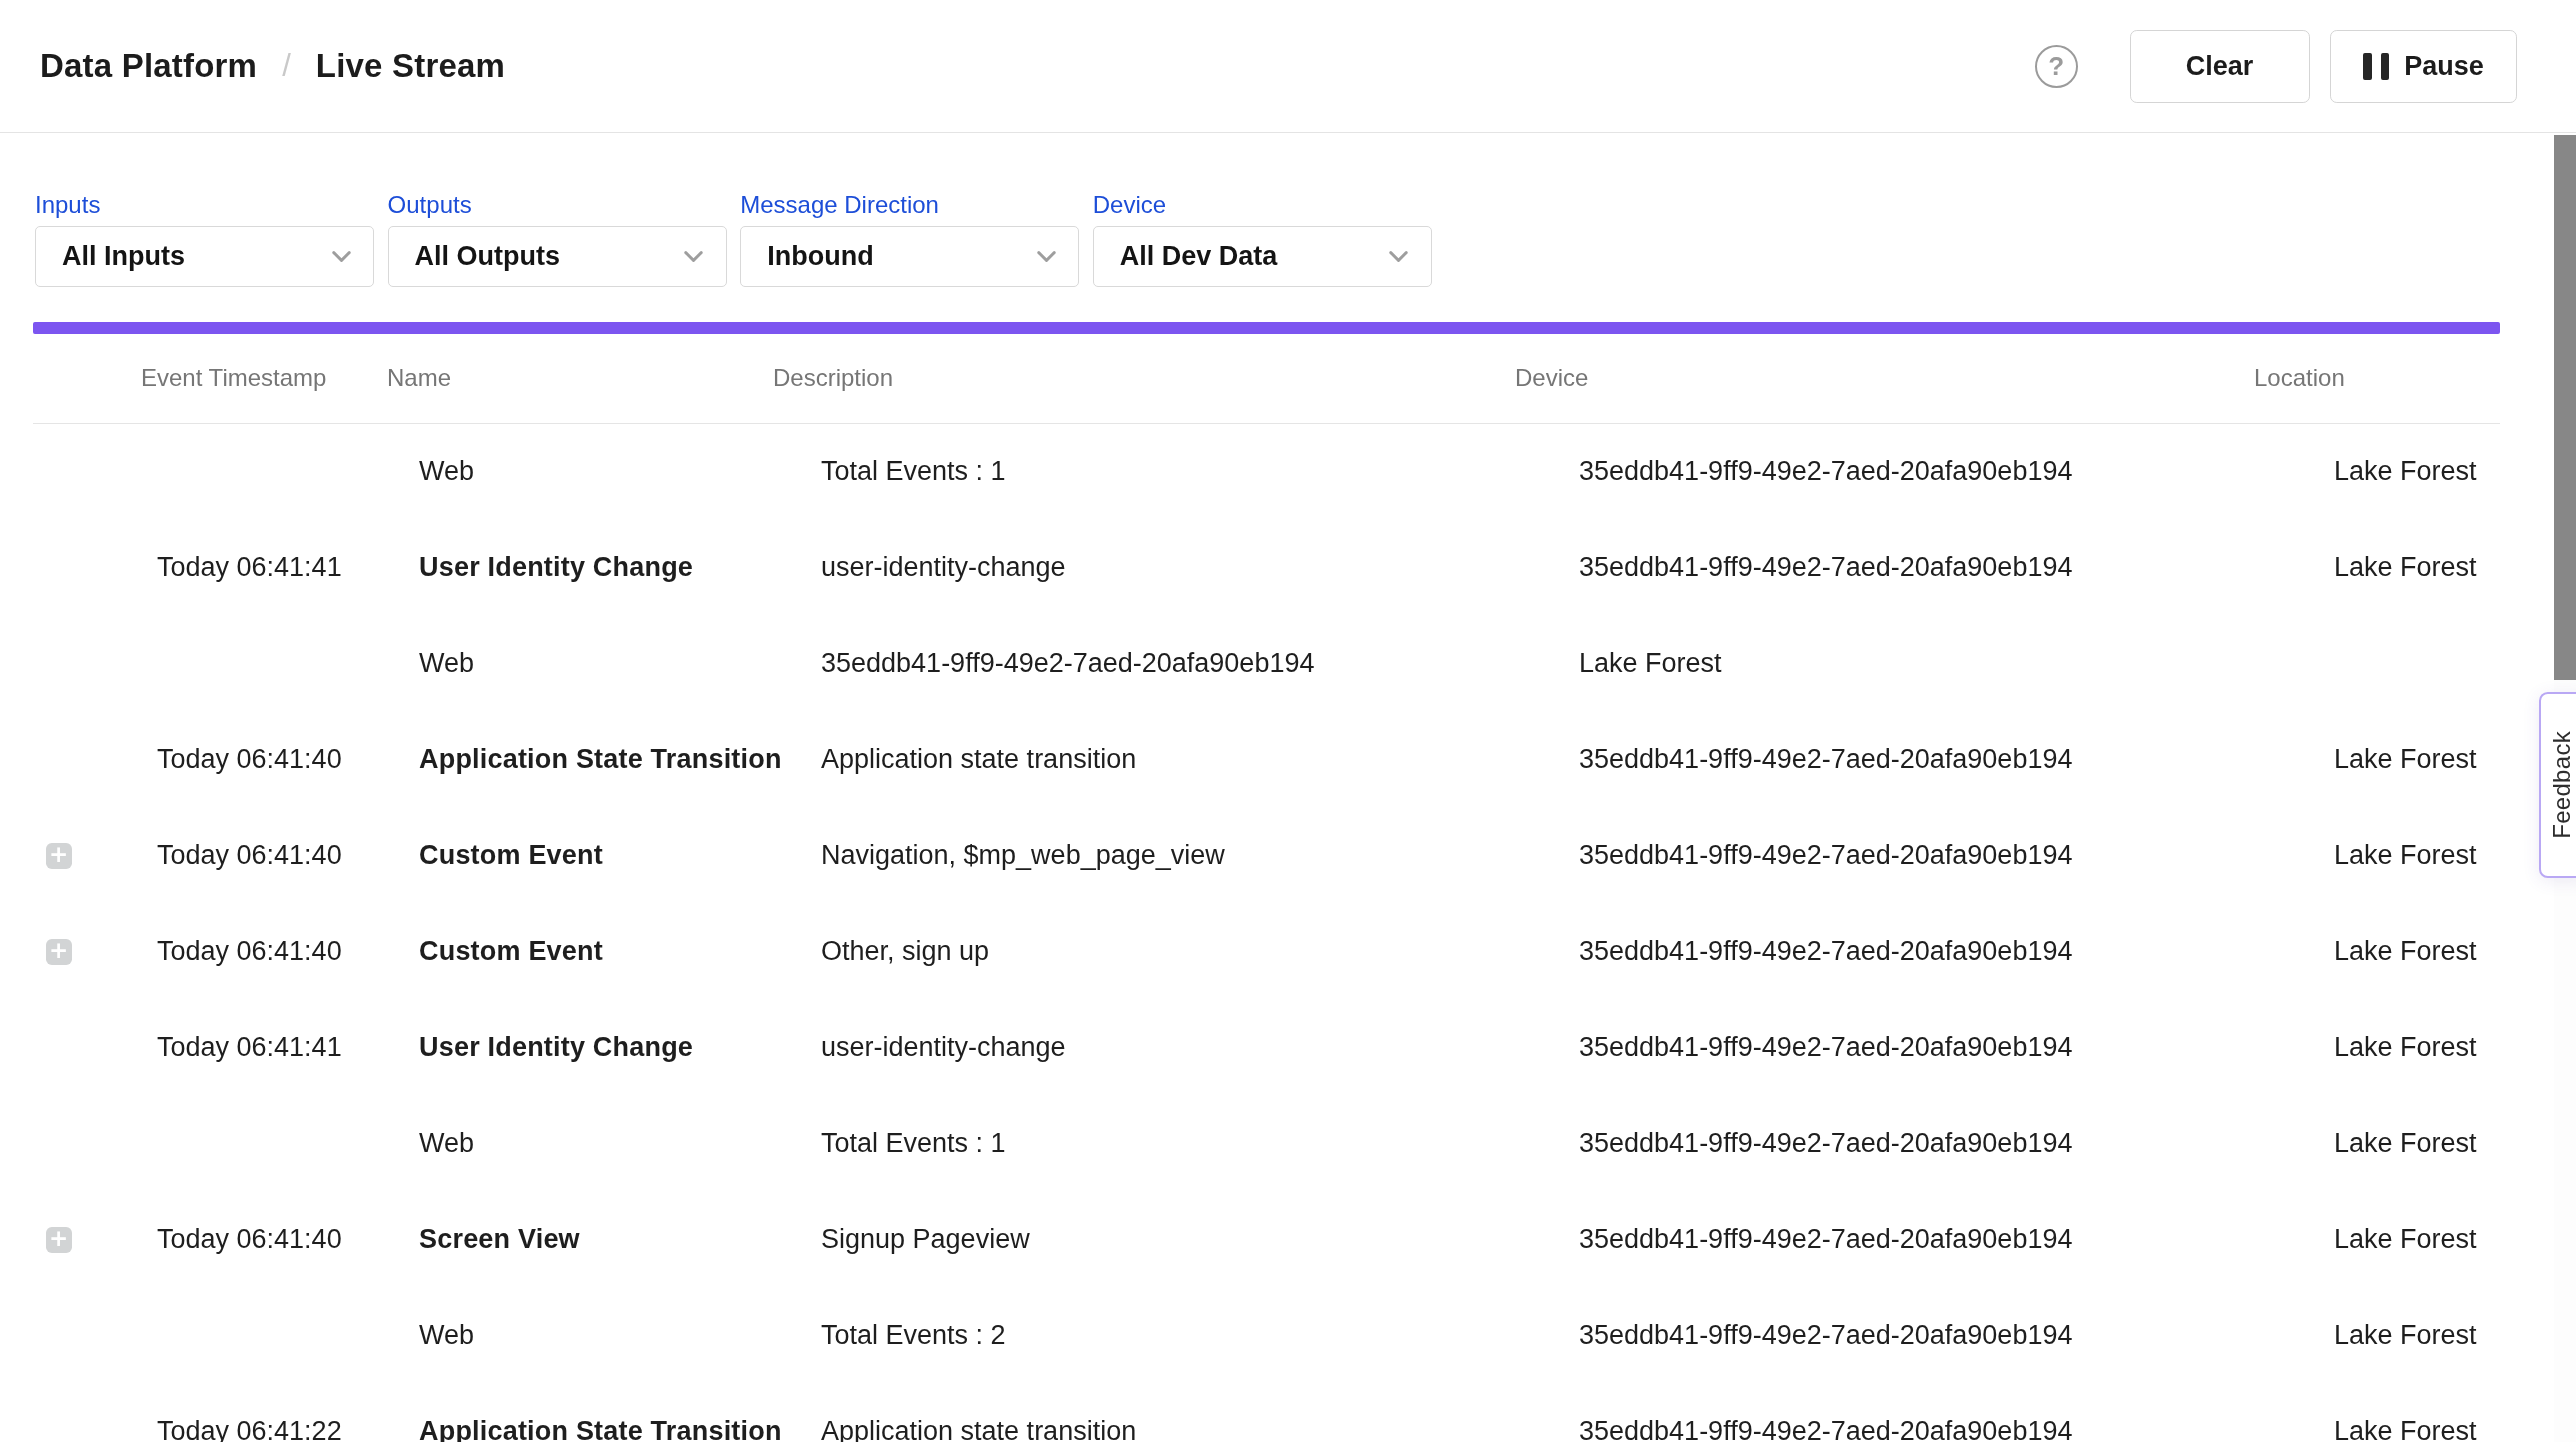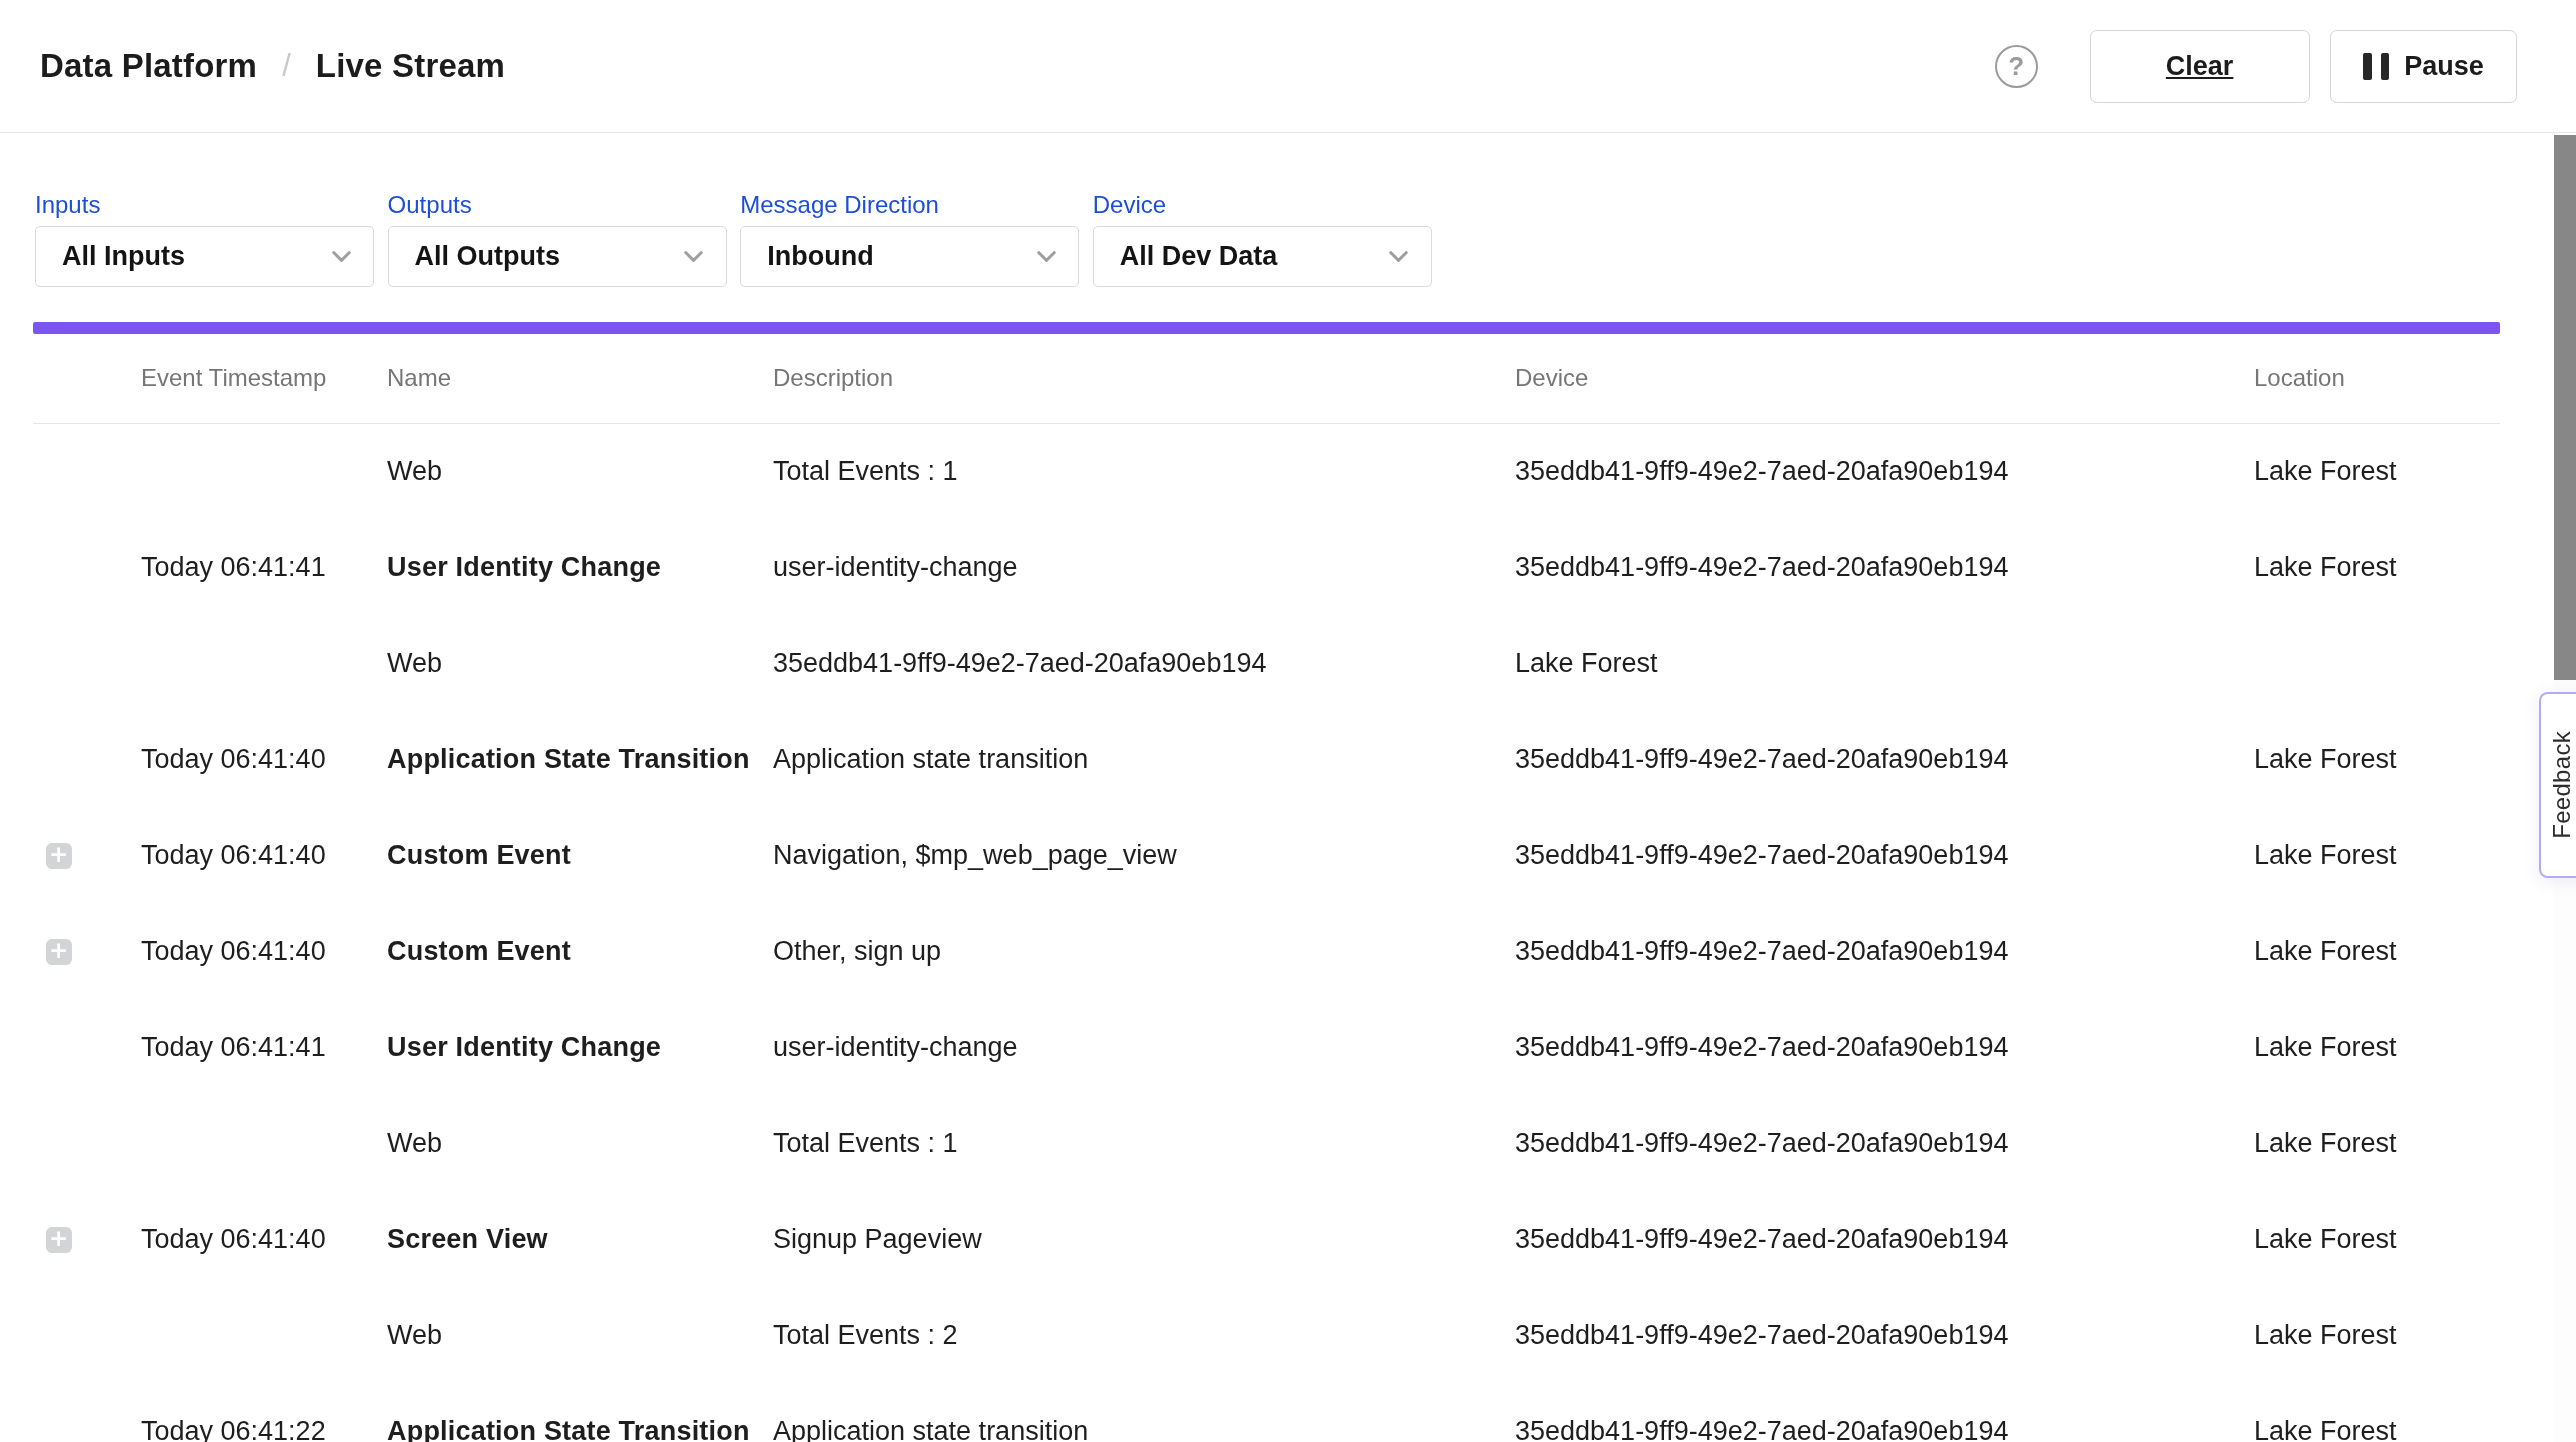--- a/index.html
+++ b/index.html
@@ -31,21 +31,21 @@
     font-size: 26px; font-weight: 700; cursor: pointer;
     margin-right: 52px;
   }
   .hdr-btn {
     height: 73px; background: #fff;
     border: 1.9px solid #d5d5d5; border-radius: 6.8px;
     font-family: inherit; font-size: 27px; font-weight: 700; color: #1c1c1c;
     display: flex; align-items: center; justify-content: center;
     cursor: pointer;
   }
-  .btn-clear { width: 220px; margin-right: 20.4px; text-decoration: underline; }
+  .btn-clear { width: 180px; margin-right: 20.4px; }
   .btn-pause { width: 187px; gap: 15px; }
   .pause-glyph { display: flex; gap: 8.7px; }
   .pause-glyph i { display: block; width: 8.7px; height: 27px; background: #262626; border-radius: 1.9px; }
 
   
   .filter-bar { display: flex; padding: 58px 0 0 35px; }
   .filter-group { width: 339px; margin-right: 13.6px; }
   .filter-label { font-size: 24px; color: #1d4ed8; margin-bottom: 7px; }
   .filter-select {
     height: 61px; border: 1.9px solid #d9d9d9; border-radius: 5px; background: #fff;
@@ -68,21 +68,21 @@
     grid-template-columns: 108px 246px 386px 742px 739px 1fr;
     margin-left: 33px;
     margin-right: 76px;
     align-items: center;
   }
   .thead-row {
     height: 90px;
     border-bottom: 1.9px solid #e5e5e5;
   }
   .th { font-size: 24px; color: #767676; font-weight: 400; }
-  .trow { height: 96px; }
+  .trow { height: 96px; gap: 16px; }
   .cell { font-size: 27px; color: #1e1e1e; white-space: nowrap; overflow: hidden; }
   .cell-name.bold { font-weight: 700; letter-spacing: 0.2px; }
   .expand-btn {
     width: 26px; height: 26px; margin-left: 12.6px;
     background: #d2d4d5; border: none; border-radius: 5.8px;
     color: #ffffff; font-size: 23px; font-weight: 700; line-height: 1;
     display: flex; align-items: center; justify-content: center;
     cursor: pointer; padding: 0;
   }
   .expand-btn.hidden { visibility: hidden; }

